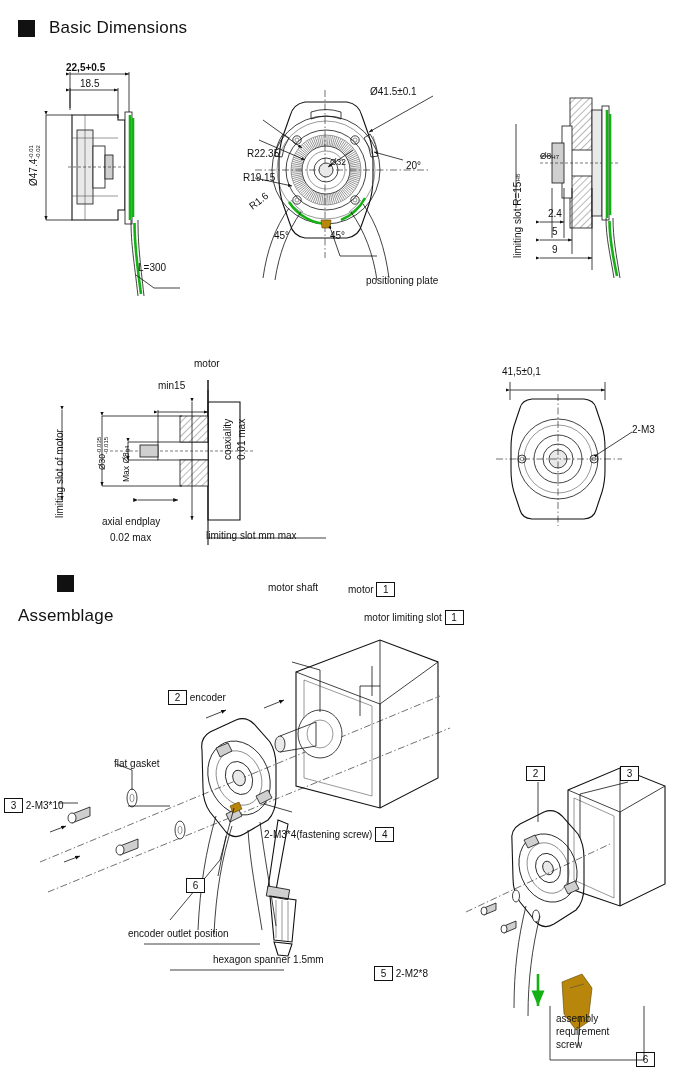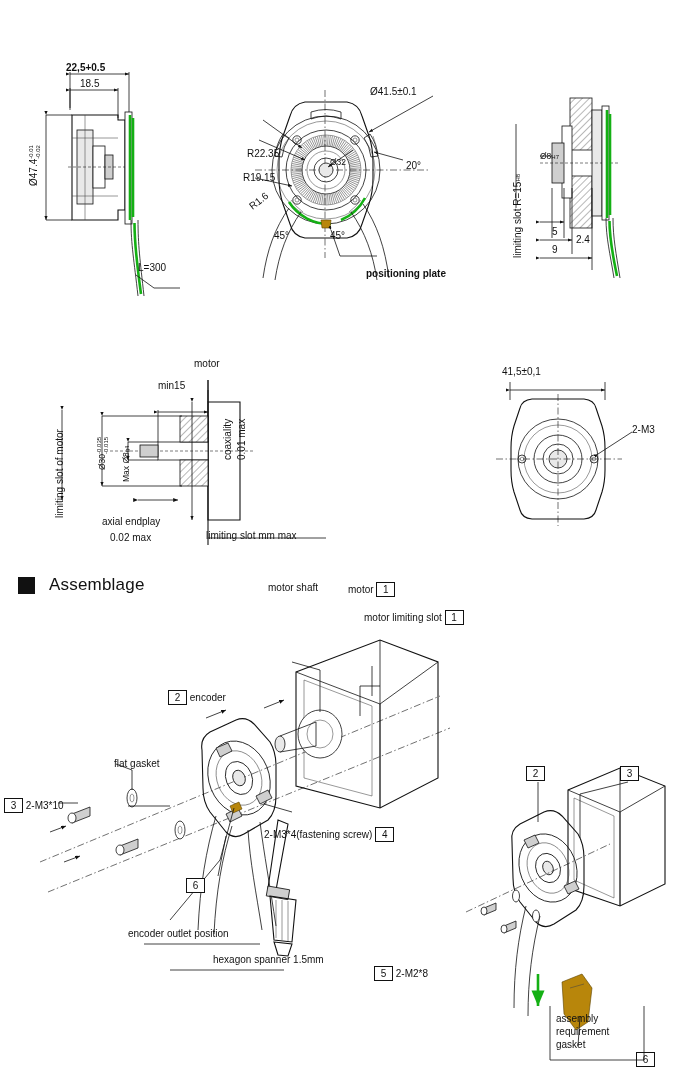--- a/index.html
+++ b/index.html
@@ -60,20 +60,24 @@
       </marker>
       <marker id="arrS" markerWidth="6" markerHeight="6" refX="5" refY="2" orient="auto">
         <path d="M0,0 L5,2 L0,4 z" fill="#111"></path>
       </marker>
       <marker id="arrG" markerWidth="7" markerHeight="7" refX="6" refY="2.5" orient="auto">
         <path d="M0,0 L6,2.5 L0,5 z" fill="#14b014"></path>
       </marker>
     </defs>
   </svg>
 
+  <div class="section-head" style="left:18px;top:18px;">
+    <span class="sq"></span>
+    <span class="section-title">Basic Dimensions</span>
+  </div>
 
   <svg width="220" height="230" style="left:30px;top:60px;">
 
     <line class="ln" x1="40" y1="12" x2="40" y2="48"></line>
     <line class="ln" x1="99" y1="12" x2="99" y2="110"></line>
     <line class="ln" x1="40" y1="14" x2="99" y2="14" marker-start="url(#arrS)" marker-end="url(#arrS)"></line>
 
     <line class="ln" x1="40" y1="28" x2="40" y2="50"></line>
     <line class="ln" x1="88" y1="28" x2="88" y2="58"></line>
     <line class="ln" x1="40" y1="30" x2="88" y2="30" marker-start="url(#arrS)" marker-end="url(#arrS)"></line>
@@ -273,21 +277,21 @@
     <path class="ln" d="M86,152 L95,178 L132,178" marker-start="url(#arrS)"></path>
   </svg>
   <div class="lbl" style="left:247px;top:148px;">R22.35</div>
   <div class="lbl" style="left:243px;top:172px;">R19.15</div>
   <div class="lbl" style="left:247px;top:203px;transform:rotate(-38deg);transform-origin:left top;">R1.6</div>
   <div class="lbl" style="left:370px;top:86px;">Ø41.5±0.1</div>
   <div class="lbl sm" style="left:330px;top:158px;">Ø32</div>
   <div class="lbl" style="left:406px;top:160px;text-align:center;">20°</div>
   <div class="lbl" style="left:274px;top:230px;">45°</div>
   <div class="lbl" style="left:330px;top:230px;">45°</div>
-  <div class="lbl" style="left:366px;top:268px;font-weight:bold;">positioning plate</div>
+  <div class="lbl" style="left:366px;top:275px;">positioning plate</div>
 
   <svg width="200" height="200" style="left:500px;top:88px;">
 
     <rect class="hatch-a" x="70" y="10" width="22" height="52"></rect>
     <rect class="hatch-a" x="70" y="88" width="22" height="52"></rect>
     <rect class="fillg" x="92" y="22" width="10" height="106"></rect>
     <rect class="fillw" x="62" y="38" width="10" height="72"></rect>
     <rect class="fillgd" x="52" y="55" width="12" height="40"></rect>
     <line class="dash2" x1="40" y1="75" x2="118" y2="75"></line>
 
@@ -310,21 +314,21 @@
     <line class="ln" x1="40" y1="68" x2="52" y2="68"></line>
 
     <line class="ln" x1="16" y1="36" x2="16" y2="120"></line>
   </svg>
   <div class="lbl rot90" style="left:512px;top:258px;">
     <span>limiting slot R=15</span><span class="tol" style="font-size:6px;">H8</span>
   </div>
   <div class="lbl sm" style="left:540px;top:152px;">
     <span>Ø8</span><span class="tol">H7</span>
   </div>
-  <div class="lbl" style="left:576px;top:208px;margin-top:26px;">2.4</div>
+  <div class="lbl" style="left:548px;top:208px;">2.4</div>
   <div class="lbl" style="left:552px;top:226px;">5</div>
   <div class="lbl" style="left:552px;top:244px;">9</div>
 
 
   <svg width="300" height="220" style="left:40px;top:350px;">
 
     <line class="ln2" x1="168" y1="30" x2="168" y2="195"></line>
     <path class="ln2" fill="#fff" d="M168,52 L200,52 L200,170 L168,170 Z"></path>
     <path class="ln" d="M168,30 L168,52"></path>
 
@@ -384,21 +388,21 @@
     <circle class="ln" cx="134" cy="89" r="4"></circle>
     <circle class="thin" cx="62" cy="89" r="1.8"></circle>
     <circle class="thin" cx="134" cy="89" r="1.8"></circle>
     <line class="dash" x1="36" y1="89" x2="162" y2="89"></line>
     <line class="dash" x1="98" y1="24" x2="98" y2="156"></line>
     <path class="ln" d="M138,84 L172,62" marker-start="url(#arrS)"></path>
   </svg>
   <div class="lbl" style="left:502px;top:366px;">41,5±0,1</div>
   <div class="lbl" style="left:632px;top:424px;">2-M3</div>
 
-  <div class="section-head" style="left:18px;top:575px;">
+  <div class="section-head" style="left:18px;top:575px;flex-direction:column;">
     <span class="sq"></span>
     <span class="section-title">Assemblage</span>
   </div>
 
   <svg width="470" height="420" style="left:20px;top:600px;">
 
     <line class="dash" x1="20" y1="262" x2="420" y2="96"></line>
     <line class="dash" x1="28" y1="292" x2="430" y2="128"></line>
 
     <path class="ln2" fill="#fff" d="M276,72 L360,40 L418,62 L418,178 L360,208 L276,186 Z"></path>
@@ -542,21 +546,21 @@
   </svg>
   <div class="lbl" style="left:526px;top:766px;">
     <span class="boxnum">2</span>
   </div>
   <div class="lbl" style="left:620px;top:766px;">
     <span class="boxnum">3</span>
   </div>
   <div class="lbl" style="left:556px;top:1012px;line-height:13px;">
     <span>assembly</span><br>
     <span>requirement</span><br>
-    <span>gasket</span>
+    <span>screw</span>
   </div>
   <div class="lbl" style="left:636px;top:1052px;">
     <span class="boxnum">6</span>
   </div>
   <svg width="160" height="90" style="left:548px;top:1004px;">
     <path class="ln" d="M2,2 L2,56 L96,56 L96,2"></path>
   </svg>
 
 </div>
 

